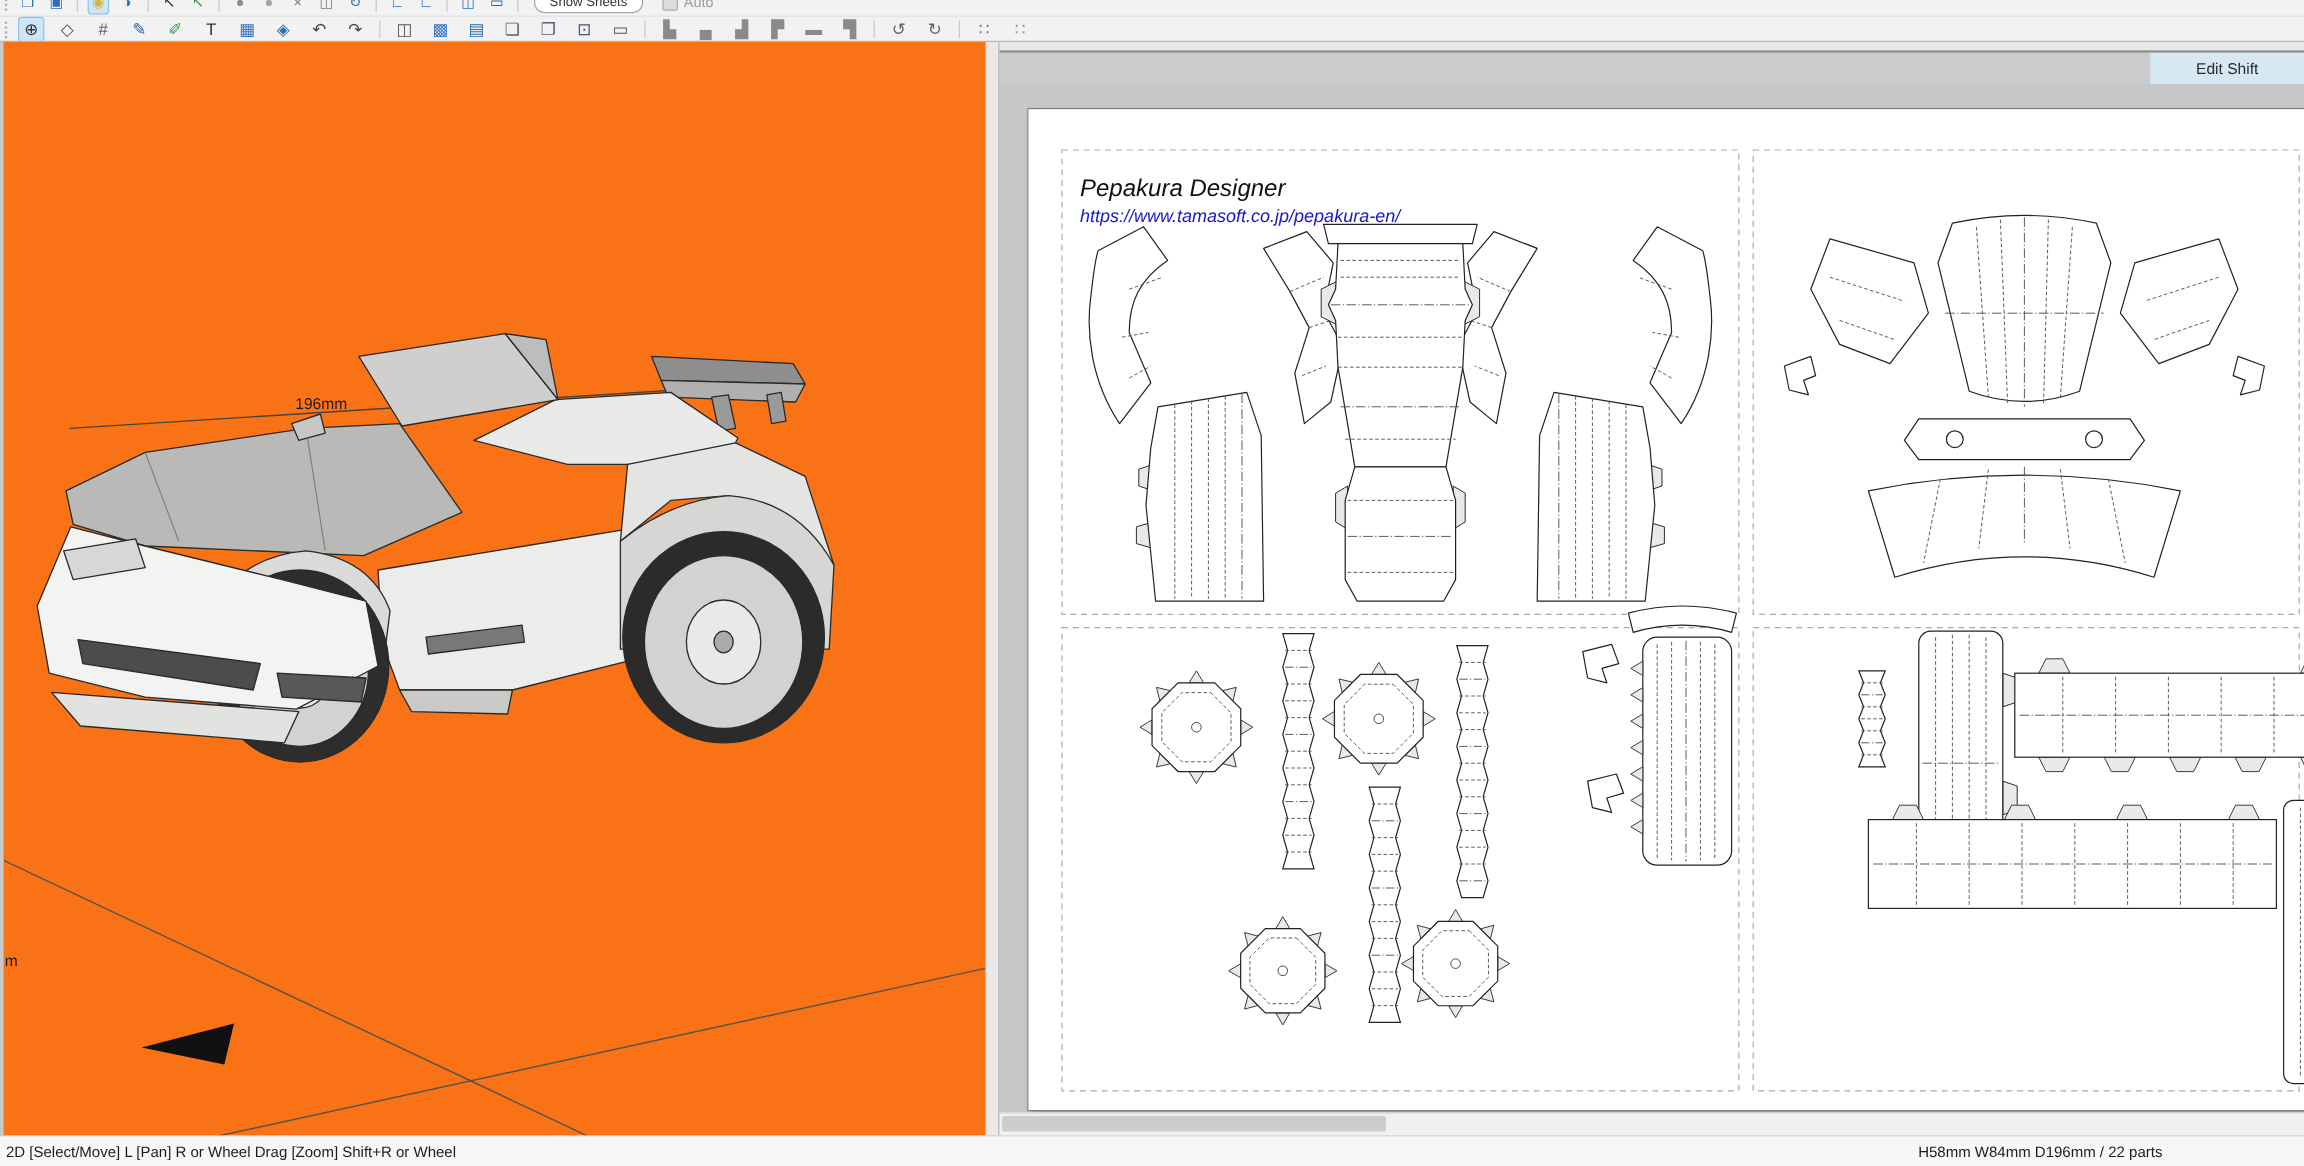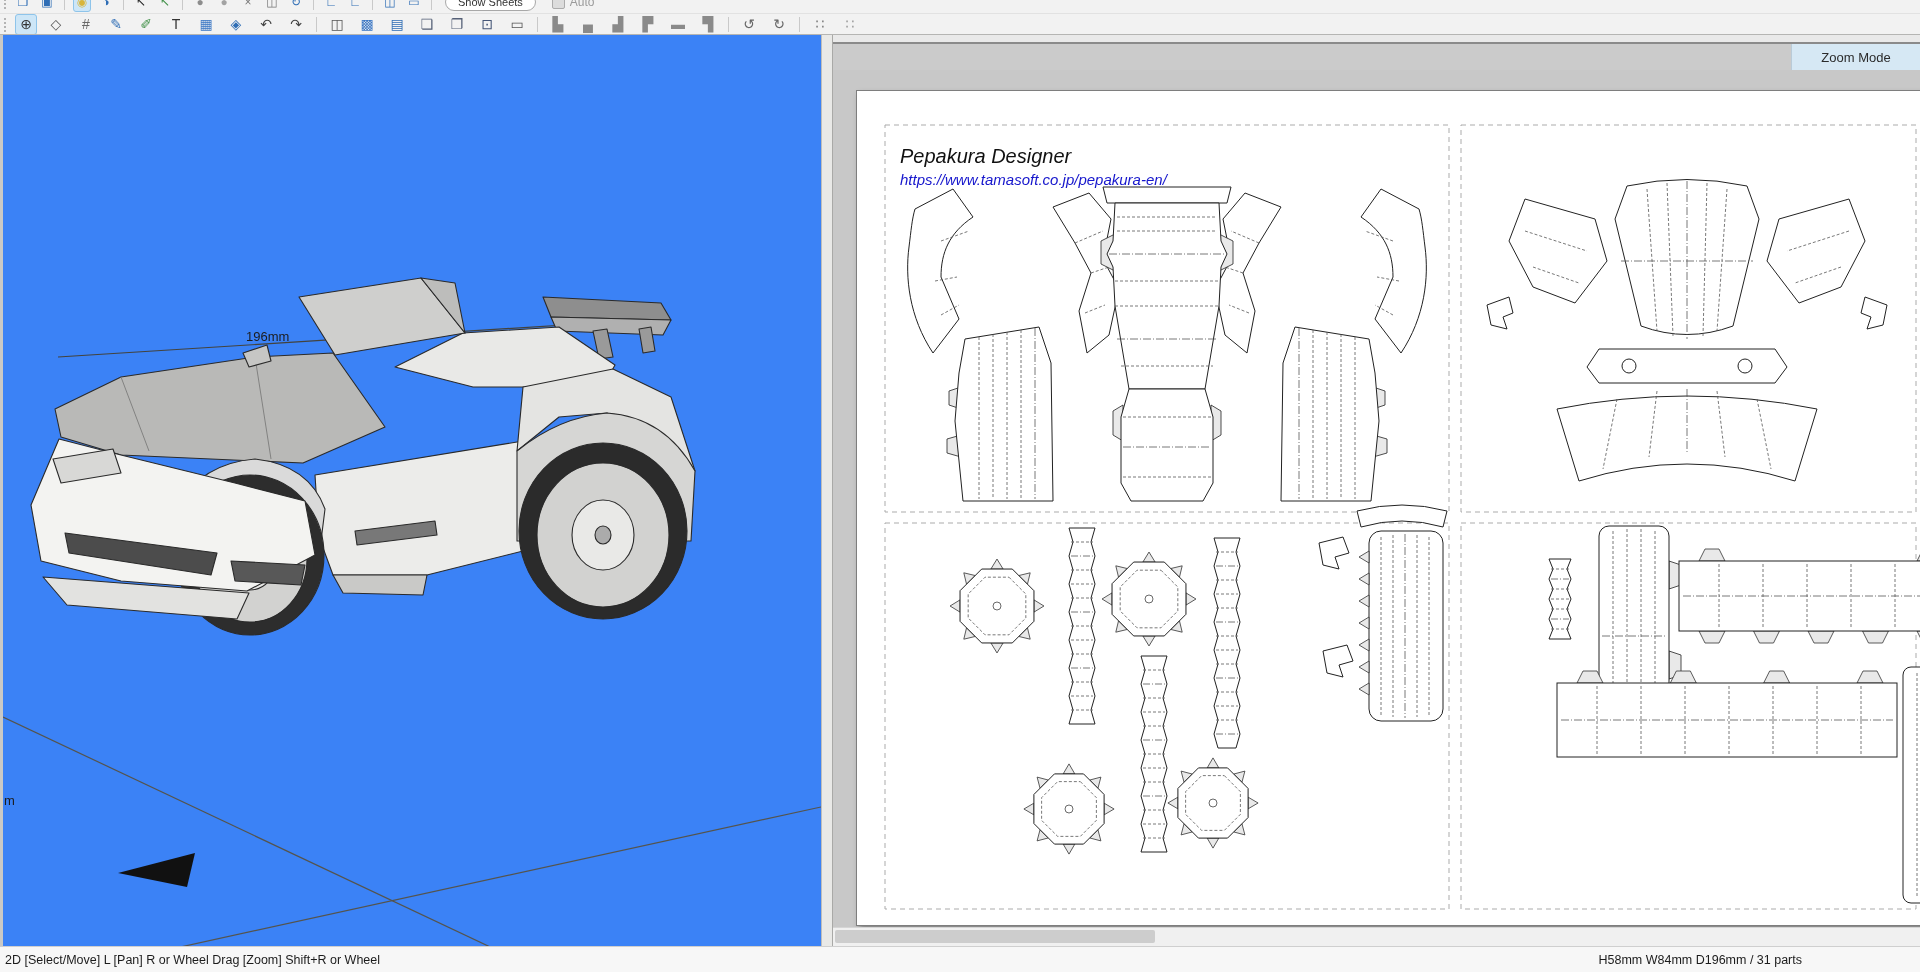--- a/index.html
+++ b/index.html
@@ -18,21 +18,21 @@
   .ticon.selected{background:#cde6f7;border-color:#8ec4ea;}
   .tsep{border-left:1px solid #c9c9c9;height:15px;margin:0 5px;}
   .tpill{background:#fff;border:1px solid #a8a8a8;border-radius:9px;font-size:11px;color:#333;
     padding:2px 12px;margin:0 8px;white-space:nowrap;}
   .tcheck{display:inline-flex;align-items:center;gap:5px;font-size:12px;margin:0 8px;}
   .tcheck.disabled{color:#9b9b9b;}
   .cbox{width:11px;height:11px;border:1px solid #ababab;background:#dcdcdc;border-radius:2px;display:inline-block;}
 
   
   .main{flex:1 1 auto;display:flex;min-height:0;}
-  .pane3d{width:818px;flex:0 0 818px;background:#3b82f6;position:relative;border-left:3px solid #c9c9c6;overflow:hidden;}
+  .pane3d{width:818px;flex:0 0 818px;background:#f97316;position:relative;border-left:3px solid #c9c9c6;overflow:hidden;}
   .pane3d svg{display:block;}
   .splitter{flex:0 0 10px;background:#e9e9e7;border-left:1px solid #bdbdbb;border-right:1px solid #a9a9a7;}
   .pane2d{flex:1 1 auto;display:flex;flex-direction:column;min-width:0;background:#c8c8c8;}
   .p2d-cap{height:7px;background:#e9e9e9;border-bottom:2px solid #8a8a8a;}
   .p2d-header{height:26px;background:#cbcbcb;position:relative;flex:0 0 26px;}
   .editmode{position:absolute;right:0;top:0;height:26px;width:128px;background:#d6e8f4;
     color:#2b2b2b;font-size:13px;display:flex;align-items:center;justify-content:center;border-left:1px solid #b9cbd8;}
   .p2d-viewport{flex:1 1 auto;position:relative;overflow:hidden;background:#c8c8c8;font-style:italic;}
   .page{position:absolute;left:23px;top:20px;width:1100px;height:834px;background:#fff;
     border:1px solid #7e7e7e;box-shadow:3px 4px 6px rgba(0,0,0,.35);}
@@ -167,21 +167,21 @@
           <polygon points="330,540 424,540 420,560 340,558" fill="#c9c9c7"></polygon>
         </g>
       </svg>
     </div>
 
     <div class="splitter"></div>
 
     <div class="pane2d">
       <div class="p2d-cap"></div>
       <div class="p2d-header">
-        <div class="editmode">Zoom Mode</div>
+        <div class="editmode">Edit Shift</div>
       </div>
       <div class="p2d-viewport">
         <div class="page">
           <svg id="svg2d" width="1100" height="834" viewBox="0 0 1100 834">
 
             <g fill="none" stroke="#ababab" stroke-width="1" stroke-dasharray="5 4">
               <rect x="28" y="34" width="564" height="387"></rect>
               <rect x="604" y="34" width="455" height="387"></rect>
               <rect x="28" y="432" width="564" height="386"></rect>
               <rect x="604" y="432" width="455" height="386"></rect>
@@ -420,15 +420,15 @@
         </div>
       </div>
       <div class="p2d-hscroll">
         <div class="thumb"></div>
       </div>
     </div>
   </div>
 
   <div class="statusbar">
     <span class="left">2D [Select/Move] L [Pan] R or Wheel Drag [Zoom] Shift+R or Wheel</span>
-    <span class="right">H58mm W84mm D196mm / 31 parts</span>
+    <span class="right">H58mm W84mm D196mm / 22 parts</span>
   </div>
 </div>
 
 </body></html>

